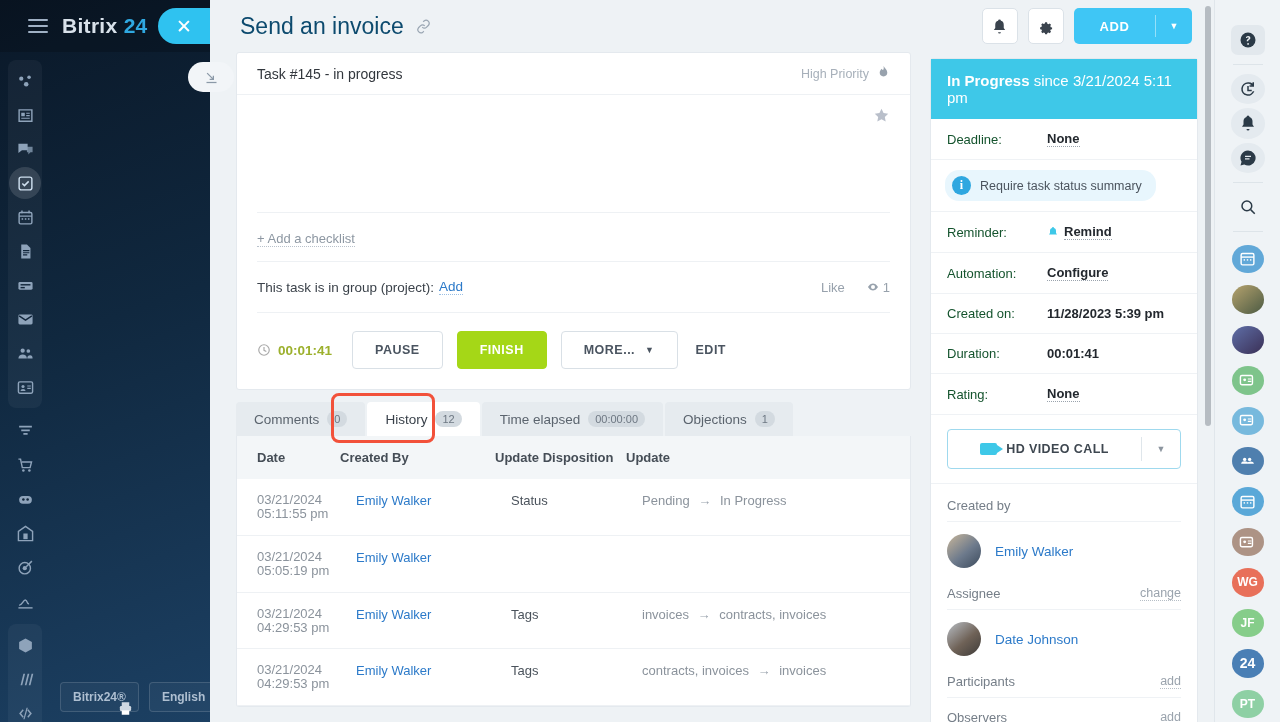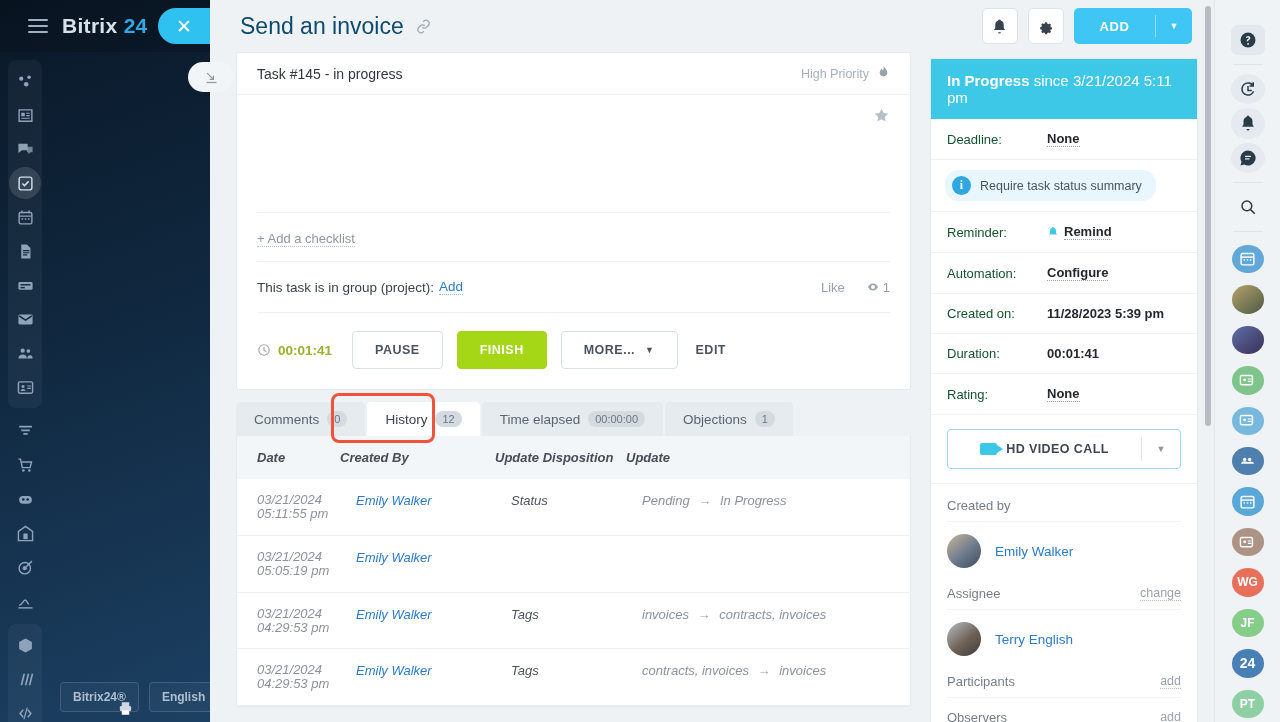--- a/index.html
+++ b/index.html
@@ -146,21 +146,21 @@
     background: #d3dae0; color: #6d7782; font-size: 11px; border-radius: 9px;
     padding: 1px 7px; line-height: 14px;
   }
   .tab.selected { background: #fff; color: #3a424b; }
   .tab-highlight {
     position: absolute; left: 95px; top: -9px; width: 104px; height: 50px;
     border: 3px solid #f2513a; border-radius: 8px; pointer-events: none;
   }
 
   .table-card { width: 675px; background: #fff; border: 1px solid #e4e9ee; border-top: none;
-                border-radius: 0 0 3px 3px; font-style: italic; }
+                border-radius: 0 0 3px 3px; }
   table.hist { width: 100%; border-collapse: collapse; }
   table.hist th {
     text-align: left; font-size: 13px; font-weight: bold; color: #454d56;
     padding: 14px 10px 14px 0; background: #f3f6f8;
   }
   table.hist th:first-child, table.hist td:first-child { padding-left: 20px; }
   table.hist td { font-size: 13px; color: #8b939c; padding: 14px 10px 14px 16px;
                   border-bottom: 1px solid #eef1f4; vertical-align: top; }
   table.hist td.dt { line-height: 1.07; white-space: pre-line; }
   table.hist td.who a { color: #2c7ac9; text-decoration: none; cursor: pointer; }
@@ -641,21 +641,21 @@
           <span class="avatar w"></span>
           <a>Emily Walker</a>
         </div>
 
         <div class="people-head">
           <span>Assignee</span>
           <span class="act">change</span>
         </div>
         <div class="person">
           <span class="avatar m"></span>
-          <a>Terry English</a>
+          <a>Date Johnson</a>
         </div>
 
         <div class="people-head">
           <span>Participants</span>
           <span class="act">add</span>
         </div>
         <div class="sec-sp"></div>
 
         <div class="people-head">
           <span>Observers</span>

